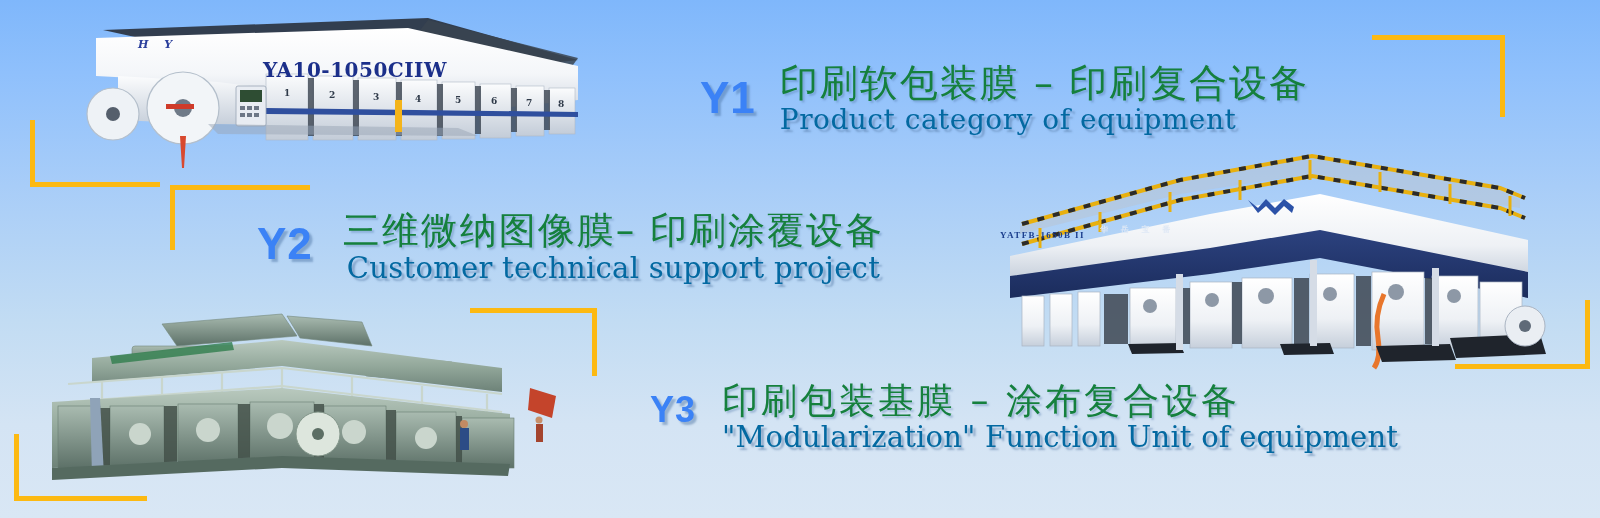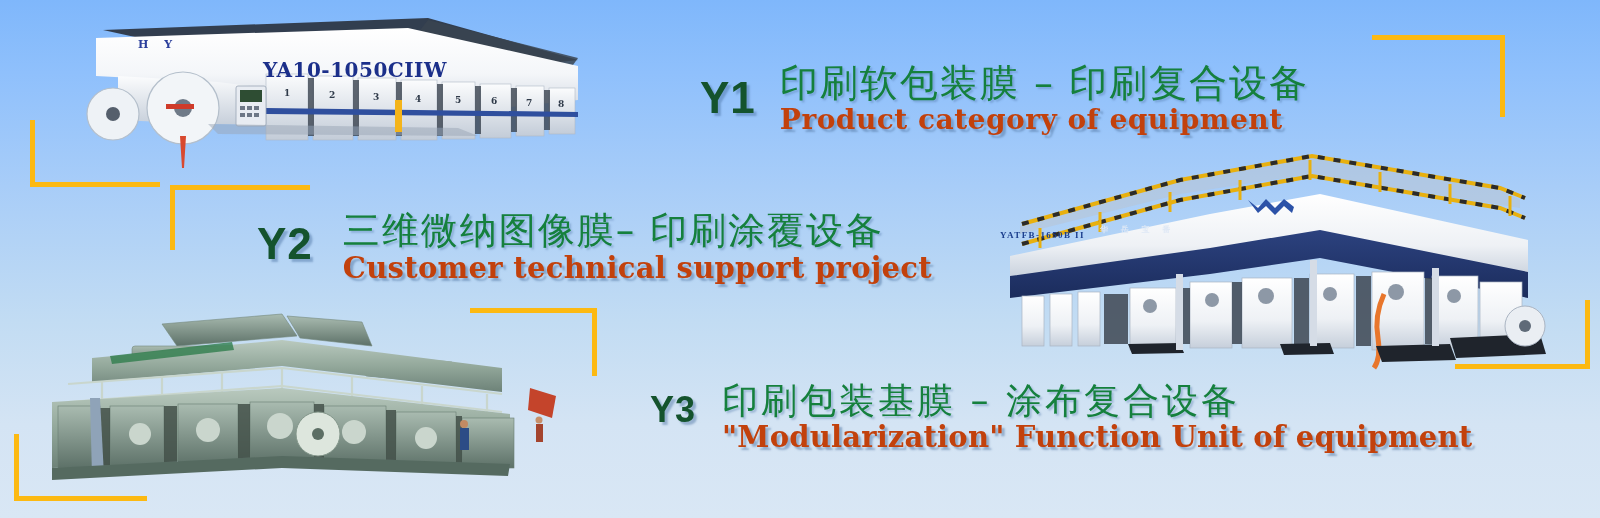--- a/index.html
+++ b/index.html
@@ -12,39 +12,39 @@
   #stage { position: absolute; inset: 0; }
 
   
   .rule { position: absolute; background: #fcb912; }
   .rule.h { height: 5px; }
   .rule.v { width: 5px; }
 
   
   .group { position: absolute; display: flex; align-items: flex-start; }
   .ycode {
-    color: #14532d;
+    color: #3b82f6;
     font-weight: bold;
     letter-spacing: 1px;
     text-shadow: 3px 3px 2px rgba(70,110,160,.45);
     line-height: 1;
   }
   .lines { display: flex; flex-direction: column; }
   .cn {
     color: #15803d;
     font-weight: normal;
     font-family: "DejaVu Sans", "Liberation Sans", sans-serif;
     letter-spacing: 2px;
     text-shadow: 2px 2px 2px rgba(80,120,170,.40);
     white-space: nowrap;
     line-height: 1.05;
   }
   .en {
-    color: #c2410c;
-    font-weight: bold;
+    color: #0369a1;
+    font-weight: normal;
     font-family: "DejaVu Serif", "Liberation Serif", serif;
     white-space: nowrap;
     text-shadow: 3px 3px 2px rgba(90,125,170,.55);
     line-height: 1.05;
   }
 
   
   #g1 { left: 700px; top: 64px; }
   #g1 .ycode { font-size: 44px; margin-right: 24px; padding-top: 12px; }
   #g1 .cn { font-size: 38px; }
@@ -76,21 +76,21 @@
     font-family: "DejaVu Serif", "Liberation Serif", serif;
     white-space: nowrap;
   }
   #m1label { left: 205px; top: 50px; font-size: 20px; letter-spacing: .5px; }
   #m2label { left: 20px; top: 82px; font-size: 9px; letter-spacing: 1.4px; color:#1c3f8e;font-family:Liberation Serif, serif; }
   #m2label2 { left: 120px; top: 76px; font-size: 8px; letter-spacing: 5px; color:#dfe8f5; }
   .hylogo {
     position: absolute; font-weight: bold; color: #2b3f9c;
     font-family: "DejaVu Serif", serif;
   }
-  #m1logo { left: 80px; top: 30px; font-size: 11px; letter-spacing: 6px; }
+  #m1logo { left: 80px; top: 30px; font-size: 11px; letter-spacing: 6px; font-style: italic; }
 </style>
 </head>
 <body>
 
 <div id="stage">
 
   <div class="rule v" style="left:30px; top:120px; height:66px;"></div>
   <div class="rule h" style="left:30px; top:182px; width:130px;"></div>
 
   <div class="rule h" style="left:170px; top:185px; width:140px;"></div>

